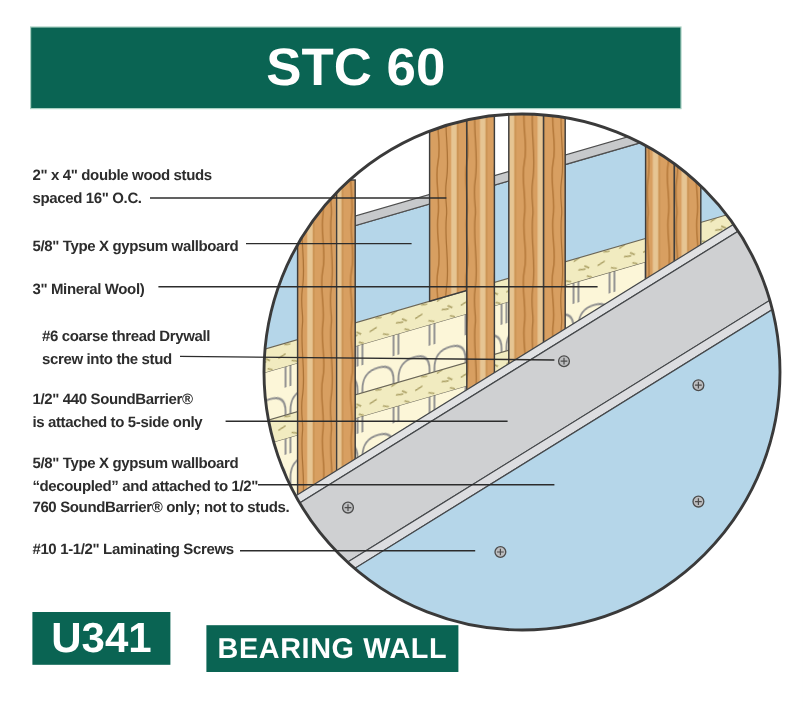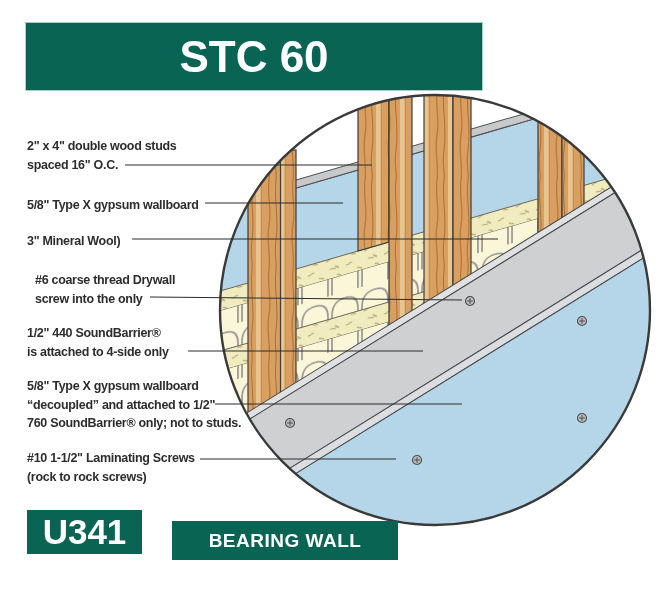--- a/index.html
+++ b/index.html
@@ -4,32 +4,32 @@
 <style>
   :root{
     --brand-green:#0a6453; --wood:#d89f61; --wood-grain:#b5793a;
     --gypsum-blue:#b5d6e9; --soundbarrier-gray:#cfd0d2; --panel-edge-gray:#e0e1e3;
     --mineral-wool-cream:#fcf6d8; --mineral-wool-edge:#f1ebc0;
     --outline-dark:#3a3a3a; --label-text:#2d2d2d;
   }
   html,body{margin:0;padding:0;background:#fff;}
   .page{position:relative;width:669px;height:590px;background:#fff;overflow:hidden;
         font-family:"Liberation Sans",sans-serif;}
-  .header-bar{position:absolute;left:26px;top:23px;width:456px;height:67px;
+  .header-bar{position:absolute;left:26px;top:23px;width:541px;height:67px;
         background:var(--brand-green);display:flex;align-items:center;justify-content:center;
         box-shadow:0 0 0 1px #a8cfc2;}
   .header-bar .title{color:#fff;font-weight:bold;font-size:44px;letter-spacing:0;}
   .diagram-svg{position:absolute;left:0;top:0;}
   .callout{position:absolute;font-weight:bold;font-size:12.5px;line-height:18.5px;
         color:var(--label-text);letter-spacing:-0.3px;white-space:nowrap;}
   .callout span{display:block;}
   .badge{position:absolute;background:var(--brand-green);color:#fff;font-weight:bold;
         display:flex;align-items:center;justify-content:center;}
   .badge-u341{left:27px;top:510px;width:115px;height:44px;font-size:35px;}
-  .badge-wall{left:172px;top:521px;width:226px;height:39px;font-size:19px;letter-spacing:.5px;}
+  .badge-wall{left:172px;top:521px;width:210px;height:39px;font-size:24px;letter-spacing:.5px;}
 </style>
 </head>
 <body>
 
 <div class="page">
 
   <div class="header-bar">
     <span class="title">STC 60</span>
   </div>
 
@@ -120,34 +120,33 @@
     <span>spaced 16" O.C.</span>
   </div>
   <div class="callout" style="left:27px;top:196px">
     <span>5/8" Type X gypsum wallboard</span>
   </div>
   <div class="callout" style="left:27px;top:232px">
     <span>3" Mineral Wool)</span>
   </div>
   <div class="callout" style="left:35px;top:271px">
     <span>#6 coarse thread Drywall</span>
-    <span>screw into the only</span>
+    <span>screw into the stud</span>
   </div>
   <div class="callout" style="left:27px;top:324px">
     <span>1/2" 440 SoundBarrier®</span>
-    <span>is attached to 4-side only</span>
+    <span>is attached to 5-side only</span>
   </div>
   <div class="callout" style="left:27px;top:377px">
     <span>5/8" Type X gypsum wallboard</span>
     <span>“decoupled” and attached to 1/2"</span>
     <span>760 SoundBarrier® only; not to studs.</span>
   </div>
   <div class="callout" style="left:27px;top:449px">
     <span>#10 1-1/2" Laminating Screws</span>
-    <span>(rock to rock screws)</span>
   </div>
 
   <div class="badge badge-u341">
     <span>U341</span>
   </div>
   <div class="badge badge-wall">
     <span>BEARING WALL</span>
   </div>
 
 </div>

